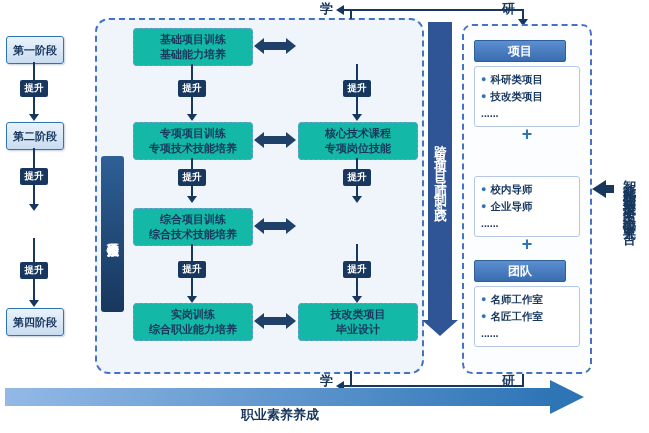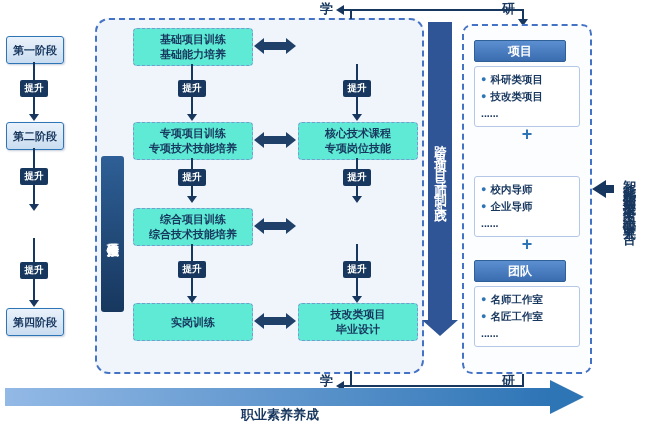--- a/index.html
+++ b/index.html
@@ -21,21 +21,21 @@
     text-align:center;padding:2px 0;border-radius:2px;}
 
   
   .midpanel{position:absolute;left:95px;top:18px;width:325px;height:352px;background:#f0f5fc;
     border:2px dashed #4472c4;border-radius:14px;}
   .sidebar-bar{position:absolute;left:101px;top:156px;width:23px;height:156px;border-radius:3px;
     background:linear-gradient(180deg,#2e5f96,#17375e);color:#fff;font-size:12px;font-weight:bold;
     display:flex;align-items:center;justify-content:center;}
   .vtext{writing-mode:vertical-rl;text-orientation:upright;}
   .pbox{position:absolute;width:118px;height:36px;display:flex;flex-direction:column;justify-content:center;
-    align-items:center;background:#5eead4;border:1px dashed #7a99cf;border-radius:4px;color:#17375e;
+    align-items:center;background:#14b8a6;border:1px dashed #7a99cf;border-radius:4px;color:#17375e;
     font-weight:bold;font-size:11px;line-height:1.35;text-align:center;}
 
   
   .dbl{position:absolute;width:42px;height:16px;}
   .dbl-bar{position:absolute;left:9px;right:9px;top:4px;height:8px;background:#1f4068;}
   .dbl-l{position:absolute;left:0;top:0;width:0;height:0;border-top:8px solid transparent;border-bottom:8px solid transparent;border-right:10px solid #1f4068;}
   .dbl-r{position:absolute;right:0;top:0;width:0;height:0;border-top:8px solid transparent;border-bottom:8px solid transparent;border-left:10px solid #1f4068;}
 
   
   .cross-body{position:absolute;left:428px;top:22px;width:24px;height:298px;background:#2f5597;
@@ -105,20 +105,21 @@
   <div class="pbox" style="left:133px;top:122px">
     <span>专项项目训练</span>
     <span>专项技术技能培养</span>
   </div>
   <div class="pbox" style="left:133px;top:208px">
     <span>综合项目训练</span>
     <span>综合技术技能培养</span>
   </div>
   <div class="pbox" style="left:133px;top:303px">
     <span>实岗训练</span>
+    <span>综合职业能力培养</span>
   </div>
 
   <div class="vline" style="left:191px;top:64px;height:50px"></div>
   <div class="badge" style="left:178px;top:80px">提升</div>
   <div class="ah-down" style="left:187px;top:114px"></div>
 
   <div class="vline" style="left:191px;top:158px;height:42px"></div>
   <div class="badge" style="left:178px;top:169px">提升</div>
   <div class="ah-down" style="left:187px;top:196px"></div>
 

